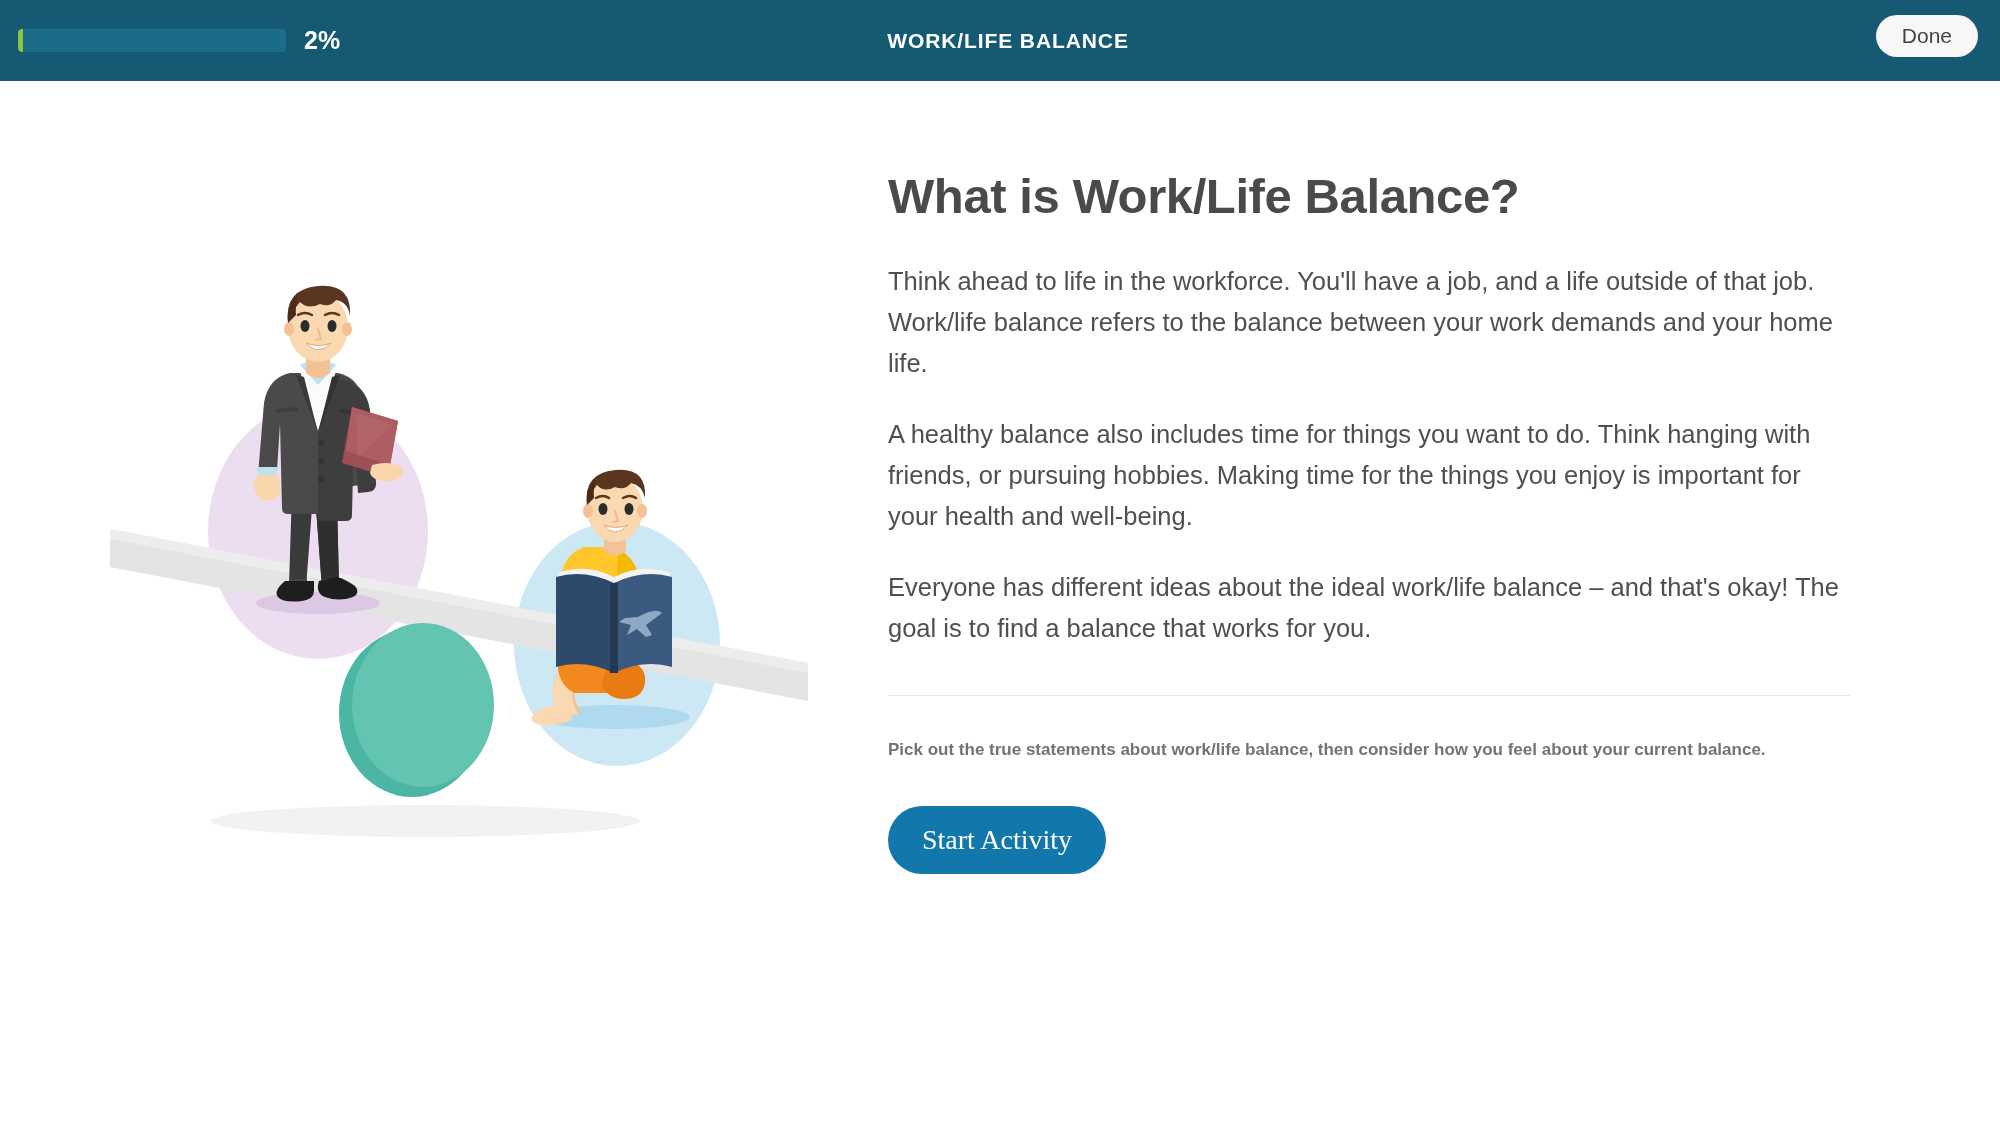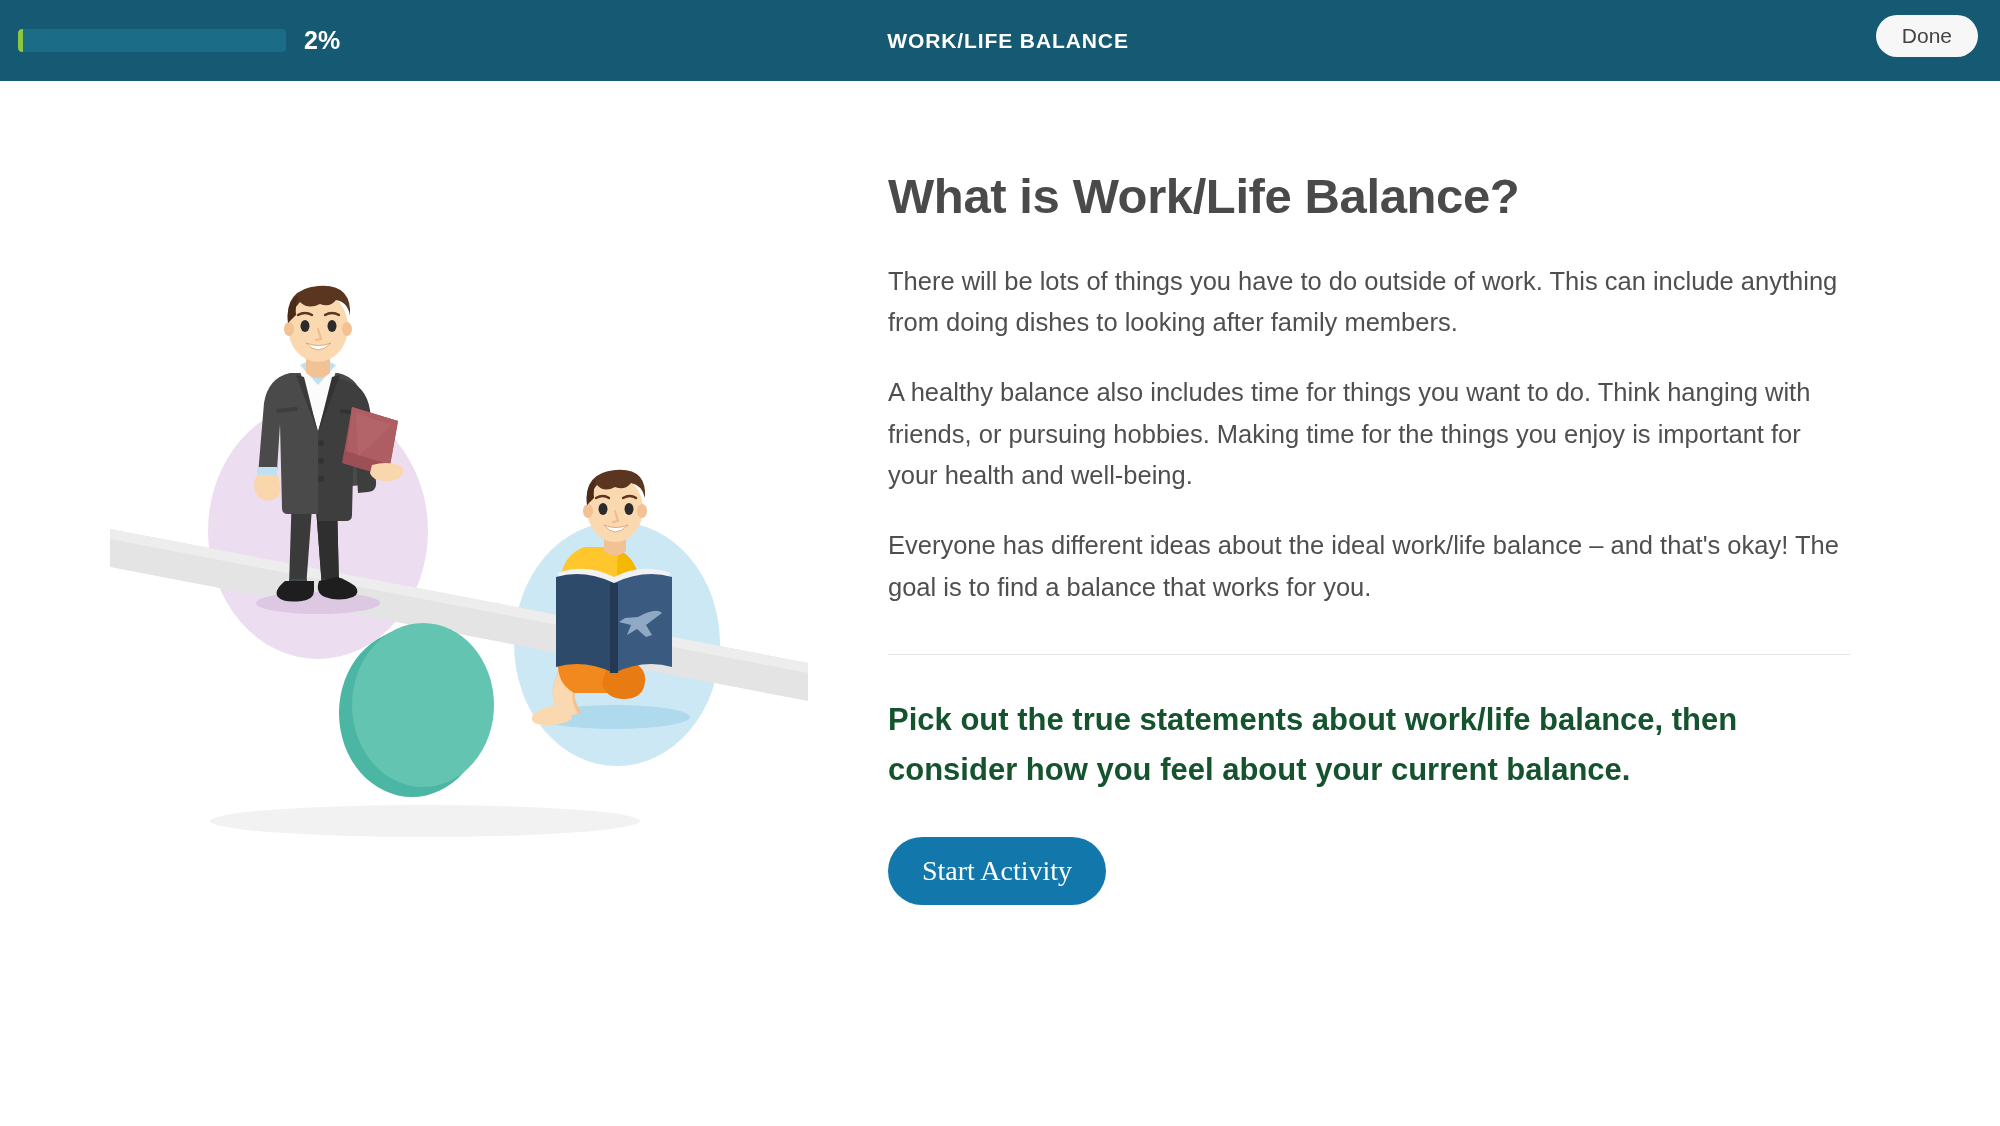--- a/index.html
+++ b/index.html
@@ -129,23 +129,23 @@
   }
 
   .divider {
     height: 1px;
     background: #E6E6E6;
     width: 962px;
     margin: 46px 0 40px 0;
   }
 
   .prompt-text {
-    font-size: 31px;
+    font-size: 17px;
     line-height: 1.62;
-    color: #14532d;
+    color: #737373;
     font-weight: 700;
     max-width: 960px;
     margin-bottom: 42px;
   }
 
   .start-btn {
     display: inline-flex;
     align-items: center;
     justify-content: center;
     height: 68px;
@@ -310,21 +310,21 @@
         <ellipse cx="333" cy="424" rx="71" ry="82" fill="#62C4B1"></ellipse>
       </g>
 
     </svg>
   </div>
 
   <div class="right-pane">
 
     <h1 class="page-title">What is Work/Life Balance?</h1>
 
-    <p class="body-para">There will be lots of things you have to do outside of work. This can include anything from doing dishes to looking after family members.</p>
+    <p class="body-para">Think ahead to life in the workforce. You'll have a job, and a life outside of that job. Work/life balance refers to the balance between your work demands and your home life.</p>
     <p class="body-para">A healthy balance also includes time for things you want to do. Think hanging with friends, or pursuing hobbies. Making time for the things you enjoy is important for your health and well-being.</p>
     <p class="body-para">Everyone has different ideas about the ideal work/life balance – and that's okay! The goal is to find a balance that works for you.</p>
 
     <div class="divider"></div>
 
     <p class="prompt-text">Pick out the true statements about work/life balance, then consider how you feel about your current balance.</p>
 
     <button class="start-btn">Start Activity</button>
   </div>
 

